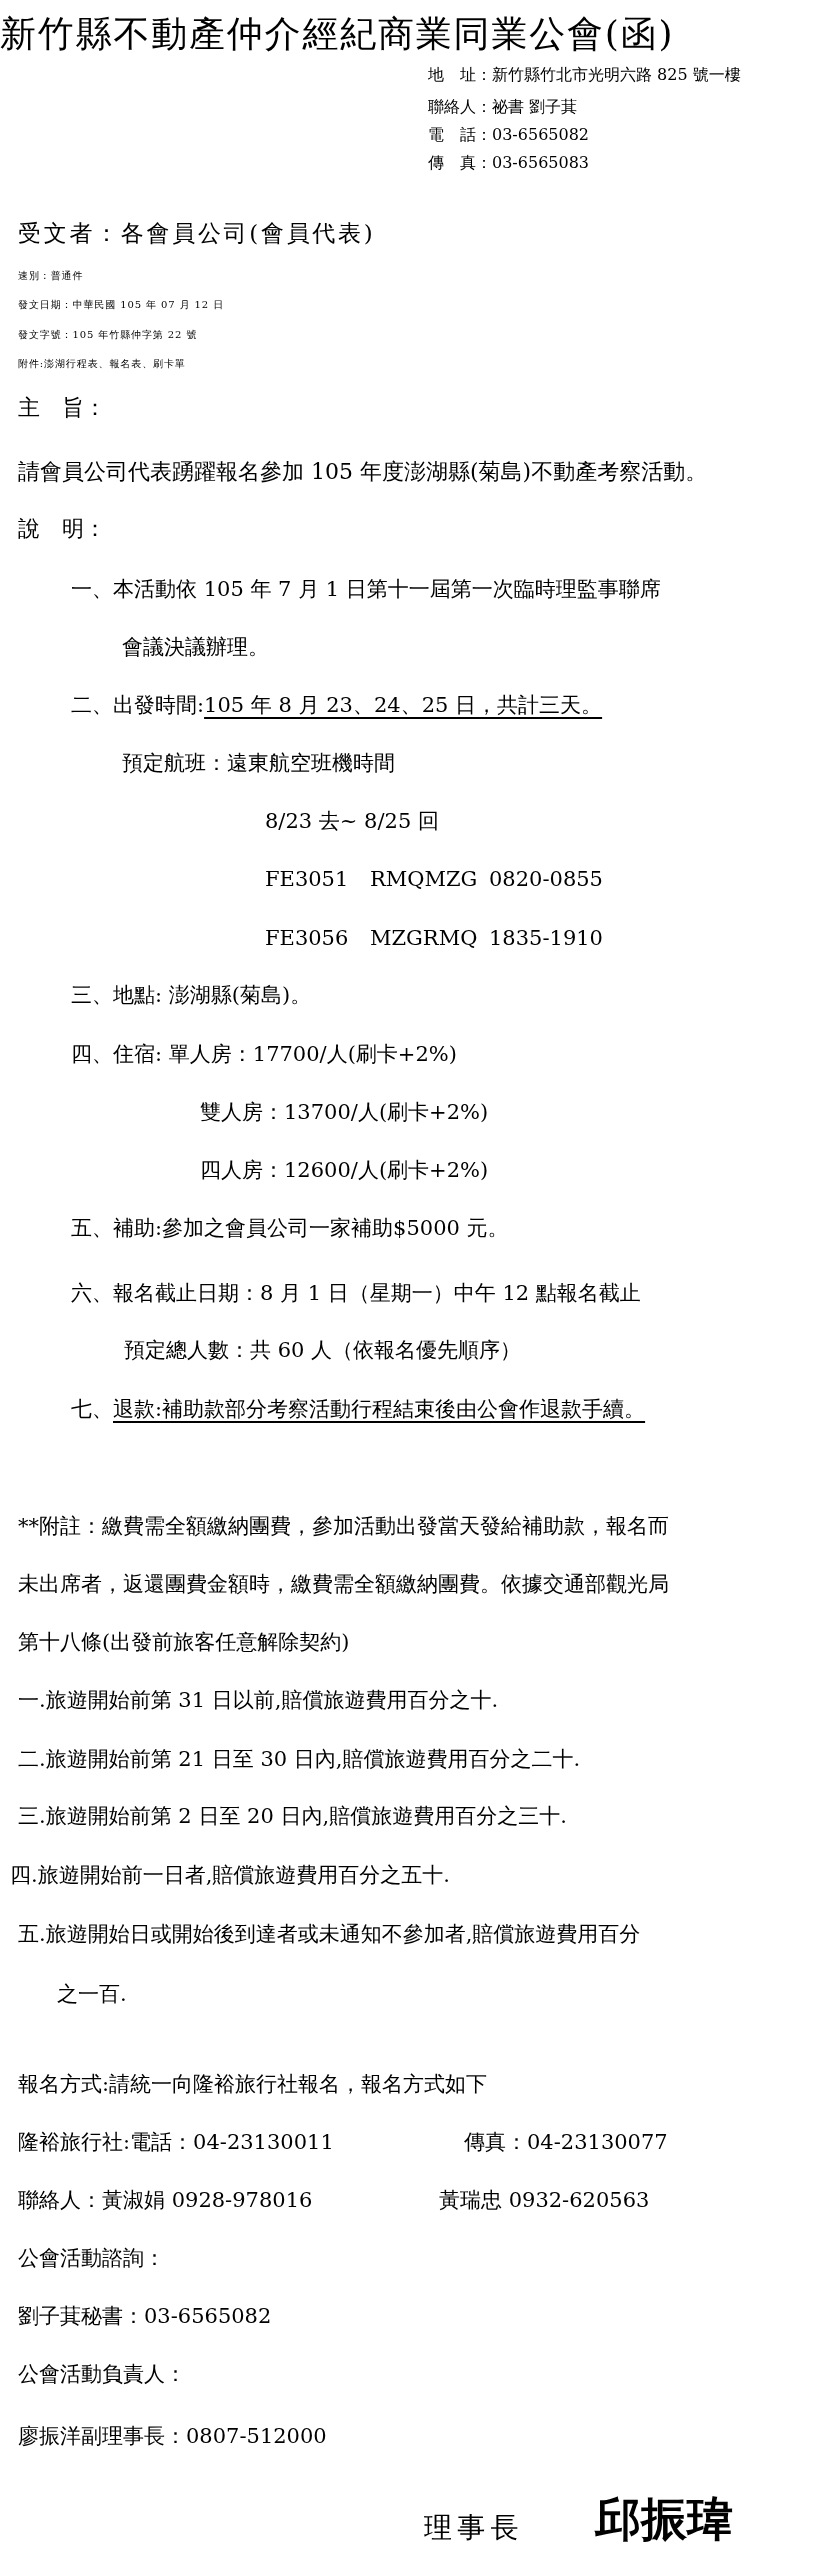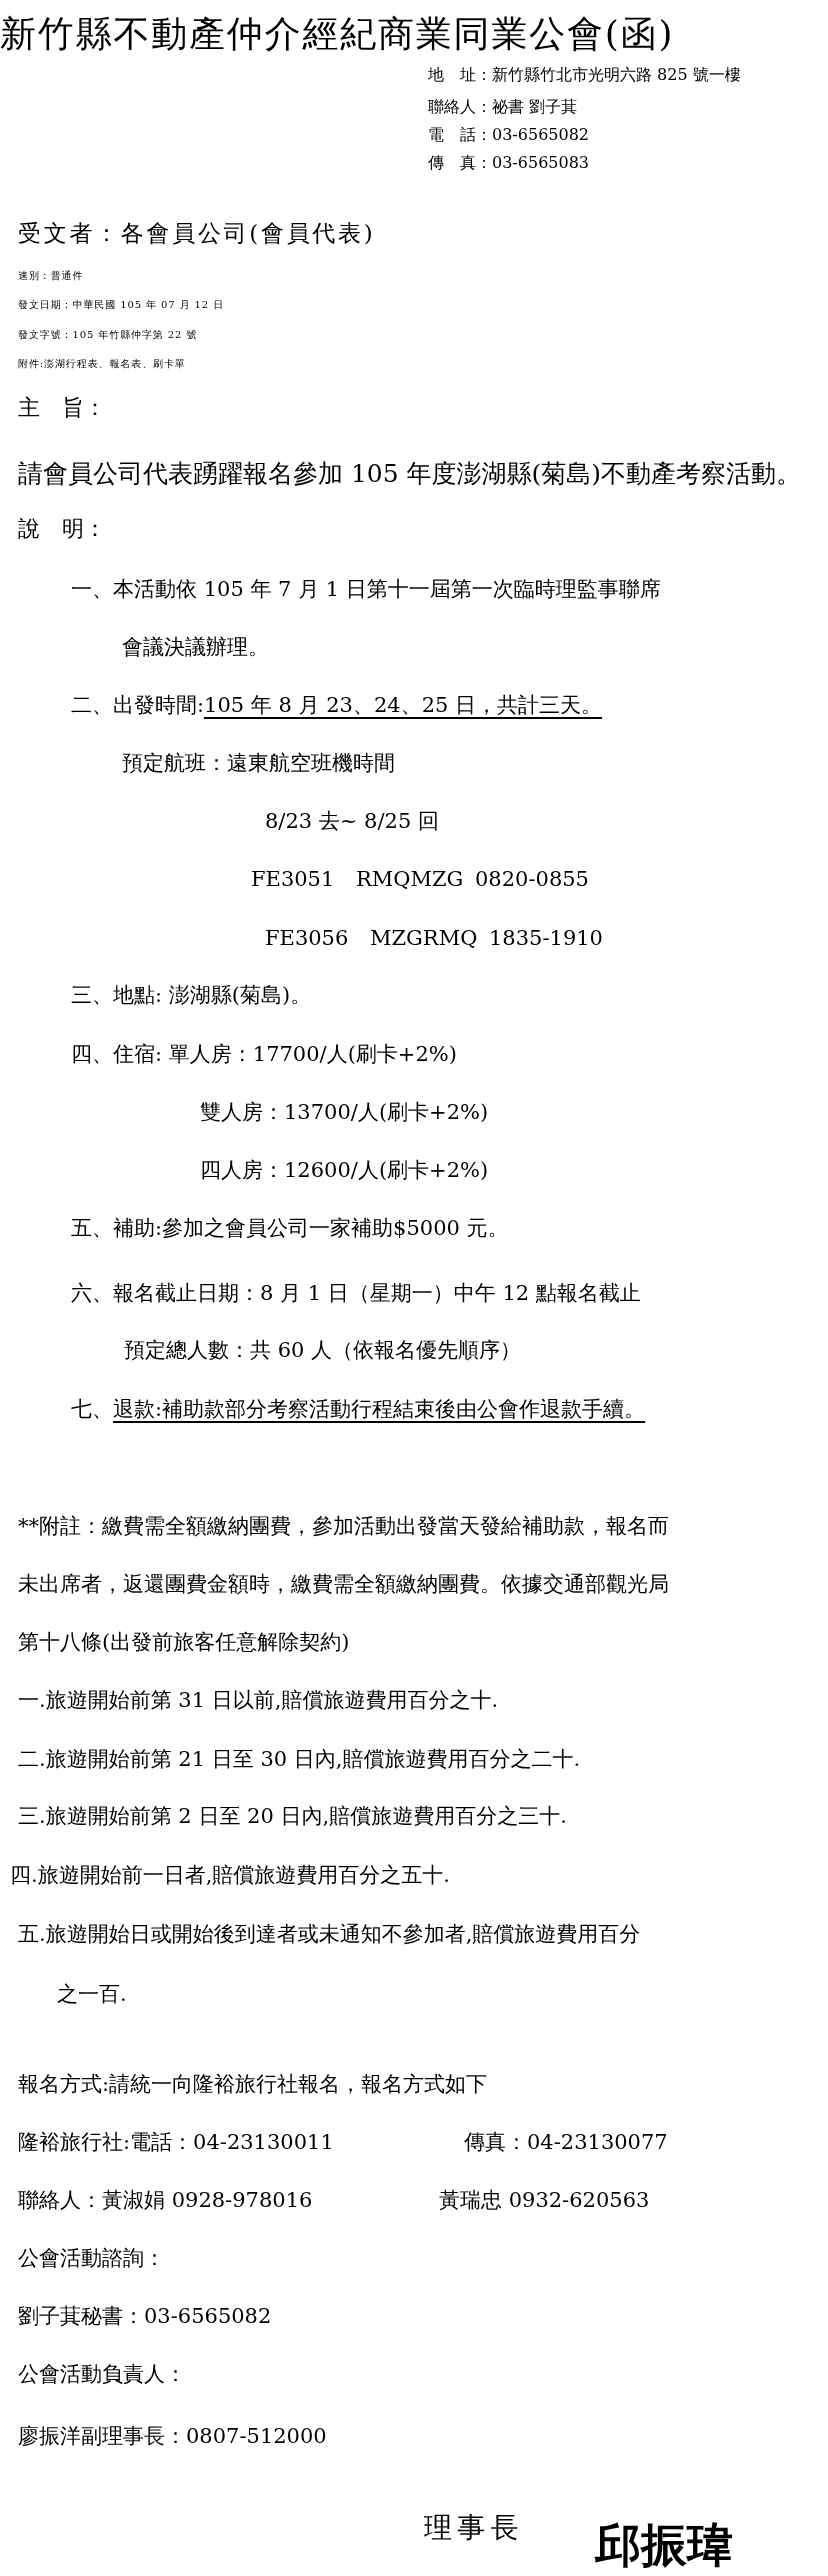--- a/index.html
+++ b/index.html
@@ -8,49 +8,49 @@
   .ln { position:absolute; white-space:nowrap; line-height:1; }
   .title { left:0; width:665px; text-align:center; top:16px; font-size:36px; letter-spacing:1.8px; }
   .hdr { left:428px; font-size:16px; }
   .rcpt { left:18px; top:222px; font-size:23px; letter-spacing:2.7px; }
   .meta { left:18px; font-size:10px; letter-spacing:0.9px; }
   .sec { left:18px; font-size:22px; }
   .body { font-size:21px; }
   .u { text-decoration:underline; text-underline-offset:5.3px; text-decoration-thickness:1.8px; }
   .sig-title { left:424px; top:2514px; font-size:28px; letter-spacing:5.3px; }
   .sig-name { left:595px; top:2496px; font-size:46px; font-weight:bold;
-              font-family:"DejaVu Sans","Liberation Sans",sans-serif;margin-top:26px; }
+              font-family:"DejaVu Sans","Liberation Sans",sans-serif; }
 </style>
 </head>
 <body>
 
 <div class="ln title">新竹縣不動產仲介經紀商業同業公會(函)</div>
 <div class="ln hdr" style="top:67px">地　址：新竹縣竹北市光明六路 825 號一樓</div>
 <div class="ln hdr" style="top:99px">聯絡人：祕書 劉子萁</div>
 <div class="ln hdr" style="top:127px">電　話：03-6565082</div>
 <div class="ln hdr" style="top:155px">傳　真：03-6565083</div>
 
 <div class="ln rcpt">受文者：各會員公司(會員代表)</div>
 <div class="ln meta" style="top:271px">速別：普通件</div>
 <div class="ln meta" style="top:300px">發文日期：中華民國 105 年 07 月 12 日</div>
 <div class="ln meta" style="top:330px">發文字號：105 年竹縣仲字第 22 號</div>
 <div class="ln meta" style="top:359px">附件:澎湖行程表、報名表、刷卡單</div>
 
 <div class="ln sec" style="top:397px">主　旨：</div>
-<div class="ln body" style="left:18px;top:461px;font-size:25px">請會員公司代表踴躍報名參加 105 年度澎湖縣(菊島)不動產考察活動。</div>
+<div class="ln body" style="left:18px;top:461px;font-size:22px">請會員公司代表踴躍報名參加 105 年度澎湖縣(菊島)不動產考察活動。</div>
 
 <div class="ln sec" style="top:518px">說　明：</div>
 <div class="ln body" style="left:71px;top:579px">一、本活動依 105 年 7 月 1 日第十一屆第一次臨時理監事聯席</div>
 <div class="ln body" style="left:122px;top:637px">會議決議辦理。</div>
 <div class="ln body" style="left:71px;top:695px">
   <span>二、出發時間:</span><span class="u">105 年 8 月 23、24、25 日，共計三天。</span>
 </div>
 <div class="ln body" style="left:122px;top:753px">預定航班：遠東航空班機時間</div>
 <div class="ln body" style="left:265px;top:811px">8/23 去~ 8/25 回</div>
-<div class="ln body" style="left:251px;top:869px">
+<div class="ln body" style="left:265px;top:869px">
   <span style="display:inline-block;width:105px">FE3051</span><span style="display:inline-block;width:119px">RMQMZG</span><span>0820-0855</span>
 </div>
 <div class="ln body" style="left:265px;top:928px">
   <span style="display:inline-block;width:105px">FE3056</span><span style="display:inline-block;width:119px">MZGRMQ</span><span>1835-1910</span>
 </div>
 <div class="ln body" style="left:71px;top:985px">三、地點: 澎湖縣(菊島)。</div>
 <div class="ln body" style="left:71px;top:1044px">
   <span>四、住宿: </span><span>單人房：17700/人(刷卡+2%)</span>
 </div>
 <div class="ln body" style="left:200px;top:1102px">雙人房：13700/人(刷卡+2%)</div>

